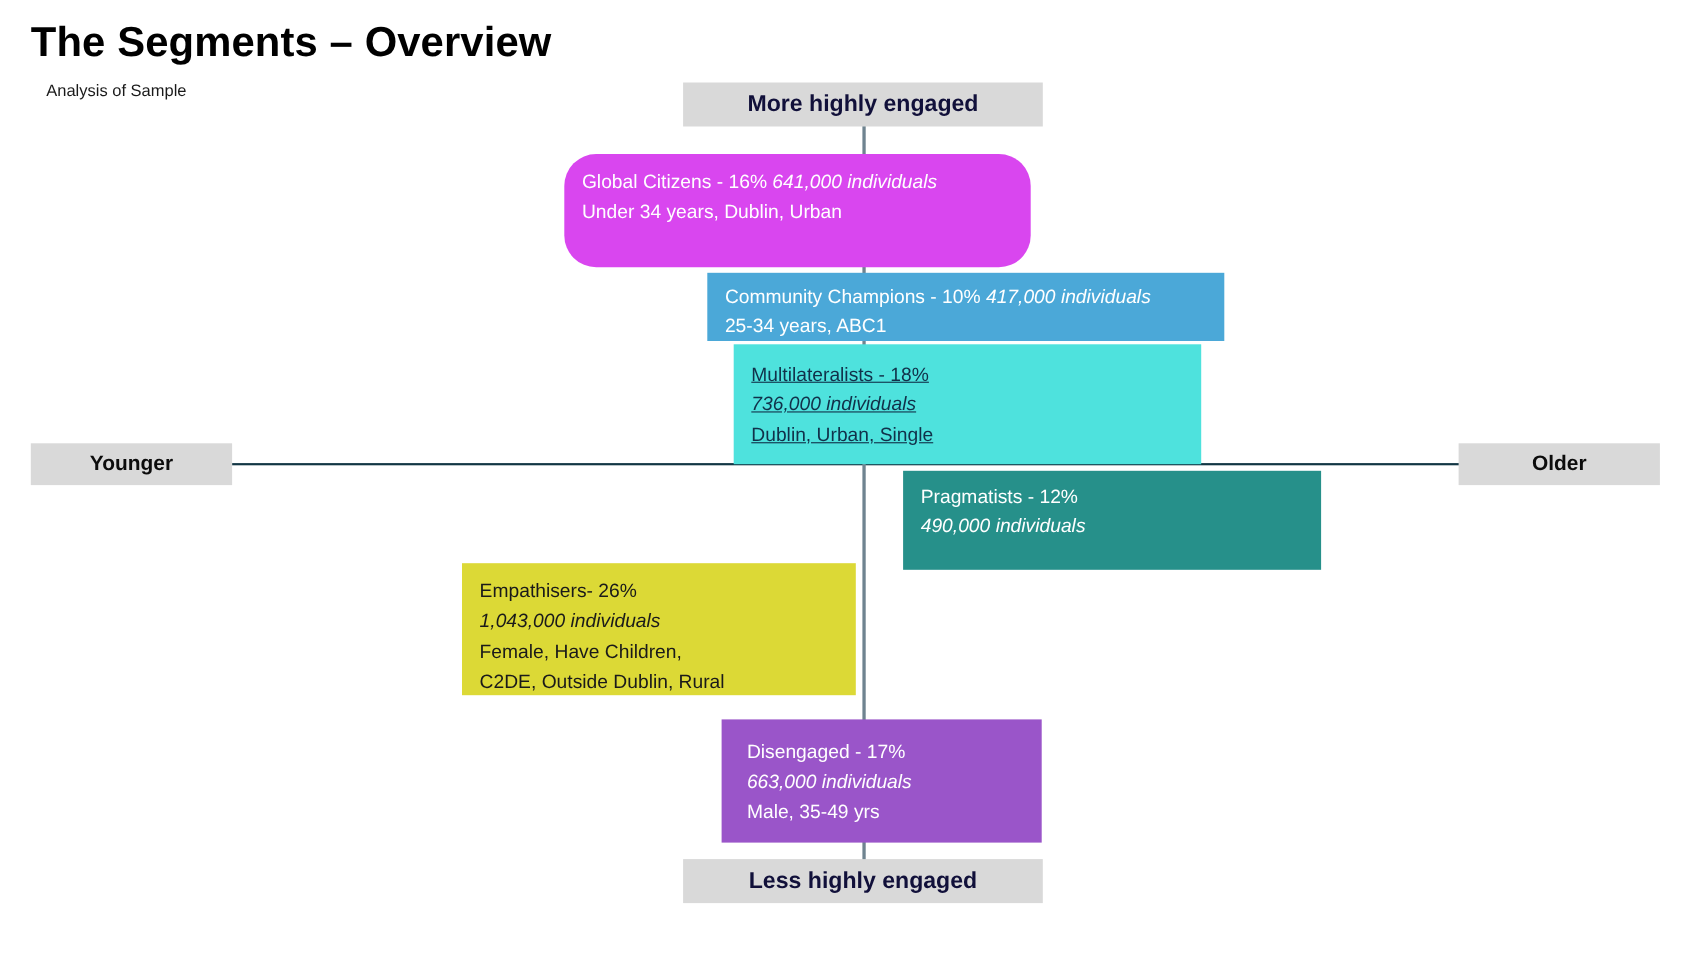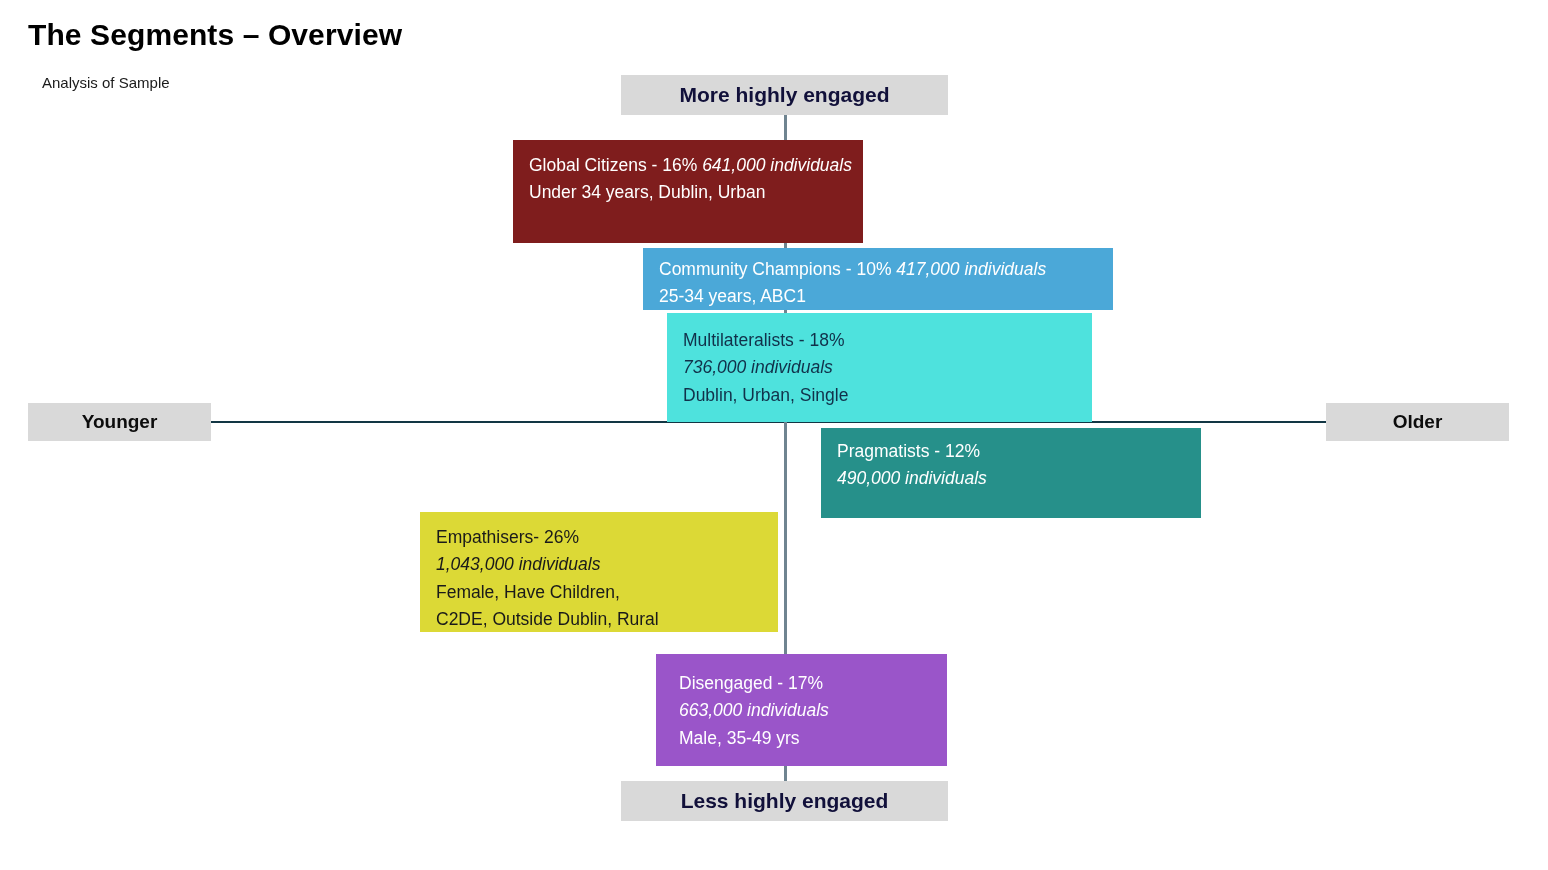--- a/index.html
+++ b/index.html
@@ -19,21 +19,21 @@
     width: 1548px;
     height: 870px;
     background: #ffffff;
   }
 
   
   #page-title {
     position: absolute;
     left: 28px;
     top: 18px;
-    font-size: 30px;
+    font-size: 38px;
     font-weight: bold;
     color: #000000;
     letter-spacing: 0.1px;
     white-space: nowrap;
   }
   #page-subtitle {
     position: absolute;
     left: 42px;
     top: 74px;
     font-size: 15px;
@@ -108,32 +108,33 @@
     position: absolute;
     box-sizing: border-box;
     padding: 12px 14px 10px 16px;
     font-size: 17.5px;
     line-height: 1.57;
   }
   .segment .ln { display: block; white-space: nowrap; }
   .segment .ital { font-style: italic; }
 
   #seg-global-citizens {
-    left: 513px;  top: 140px;  width: 350px;  height: 103px;
-    background: #7f1d1d;  color: #ffffff;
+    left: 513px;  top: 140px;  width: 424px;  height: 103px;
+    background: #d946ef;  color: #ffffff; border-radius: 29px;
   }
   #seg-community-champions {
     left: 643px;  top: 248px;  width: 470px;  height: 62px;
     background: #4ba8d8;  color: #ffffff;
     padding-top: 8px;
   }
   #seg-multilateralists {
     left: 667px;  top: 313px;  width: 425px;  height: 109px;
     background: #4ee2dd;  color: #11314a;
     padding-top: 14px;
+    text-decoration: underline;
   }
   #seg-pragmatists {
     left: 783px;  top: 428px;  width: 380px;  height: 90px;
     background: #26908a;  color: #ffffff;
     padding-top: 10px;
     margin-left: 38px;
   }
   #seg-empathisers {
     left: 420px;  top: 512px;  width: 358px;  height: 120px;
     background: #dcd936;  color: #1a1a1a;

